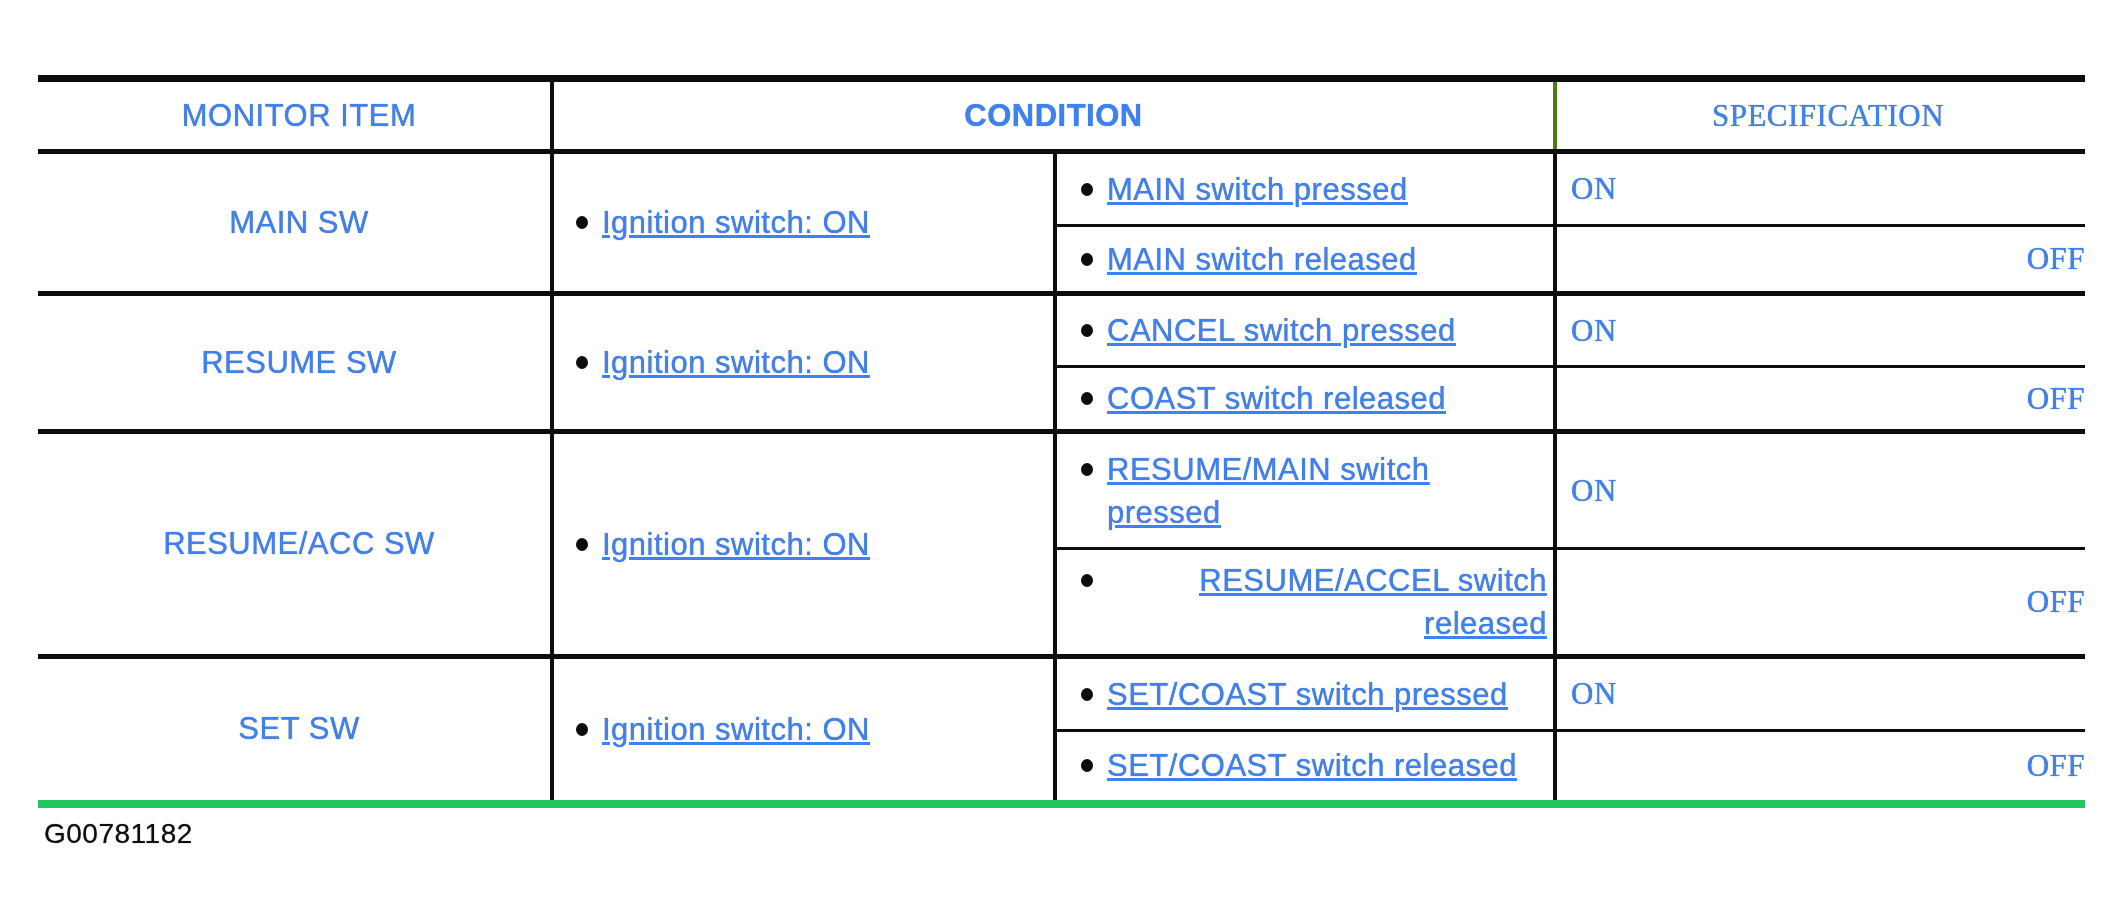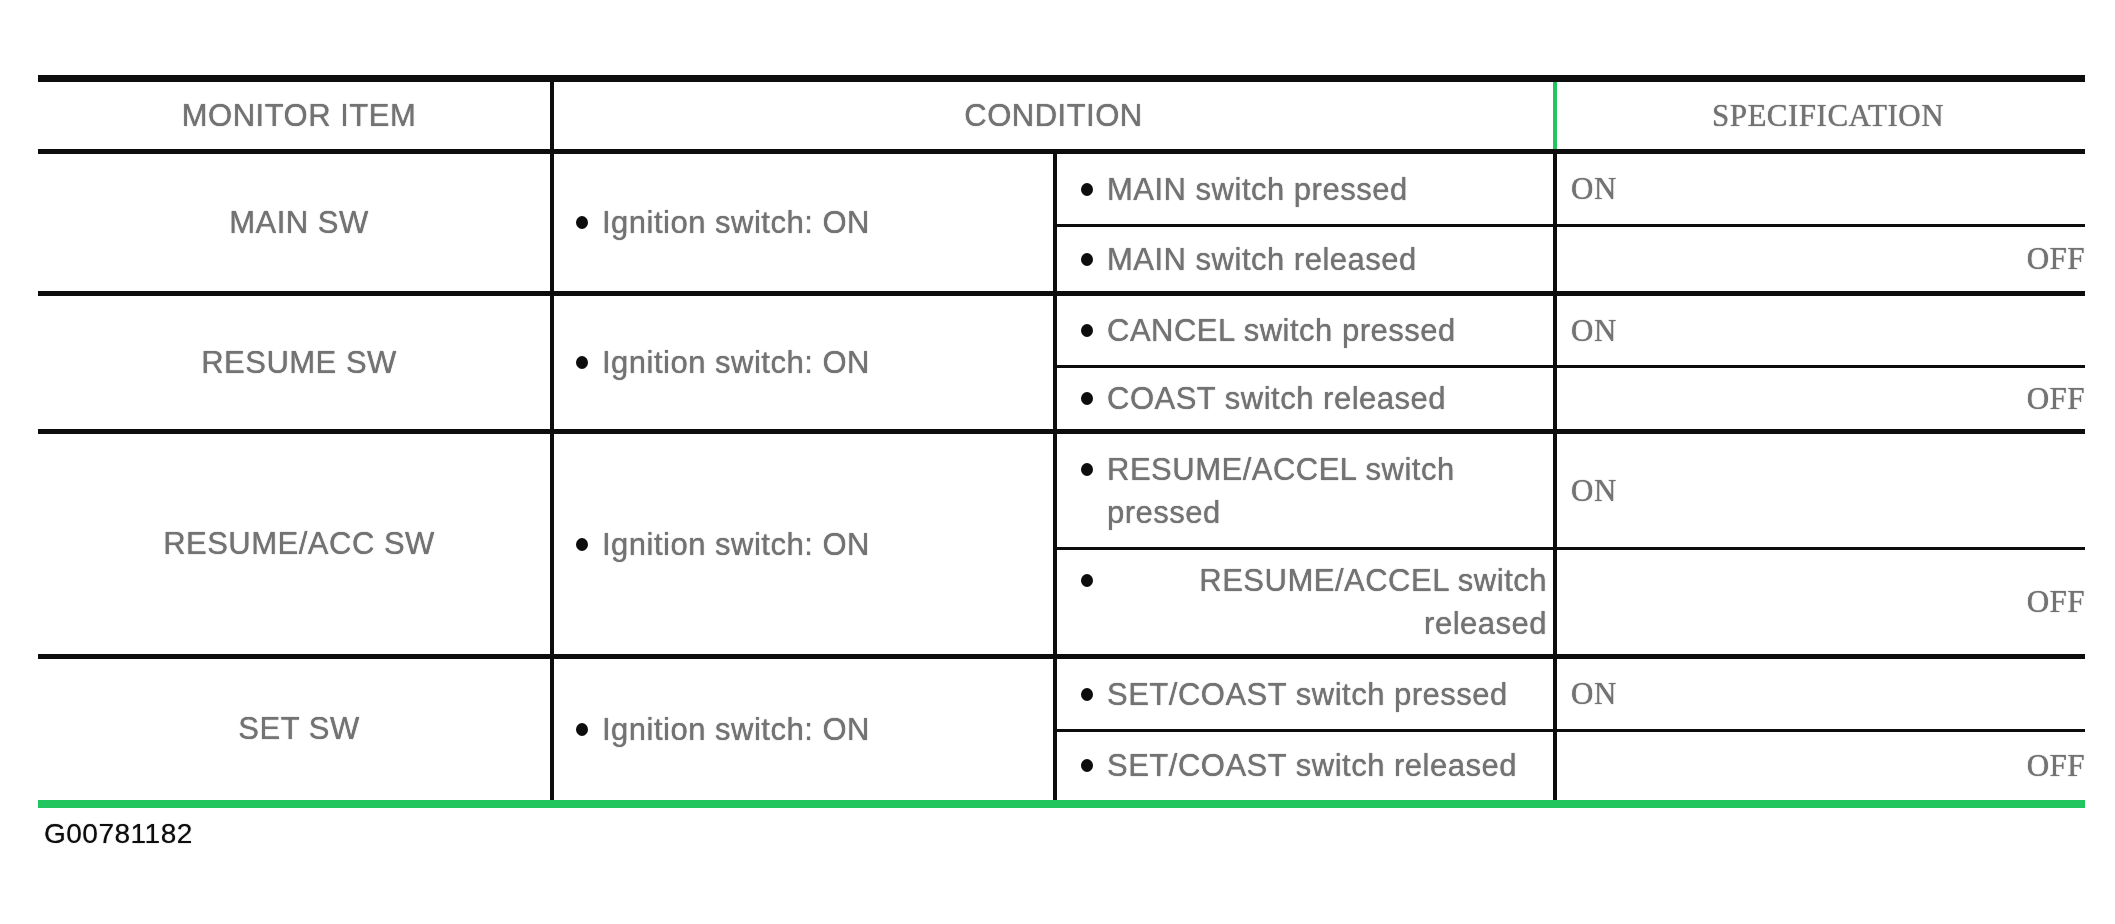--- a/index.html
+++ b/index.html
@@ -17,46 +17,46 @@
 
   table.spec-table {
     position: absolute;
     left: 38px;
     top: 75px;
     width: 2047px;
     border-collapse: collapse;
     table-layout: fixed;
     font-size: 31px;
     letter-spacing: 0.5px;
-    color: #737373;
+    color: #3b82f6;
     text-shadow: 0 0 1px rgba(0,0,0,0.65);
   }
 
   th, td {
     padding: 0;
     font-weight: normal;
     vertical-align: middle;
     overflow: hidden;
   }
 
   
   tr.r-head th { border-top: 7px solid #0d0d0d; border-bottom: 5px solid #0d0d0d; text-align: center; }
   tr.r-group td { border-top: 5px solid #0d0d0d; }
   tr.r-sub td   { border-top: 3px solid #0d0d0d; text-align: right; }
   td.b-thick    { border-bottom: 8px solid #22c55e; }
 
   
   .c-item      { border-right: 4px solid #0d0d0d; padding-left: 10px; text-align: center; }
   .c-cond      { border-right: 4px solid #0d0d0d; padding-left: 22px; }
-  .c-cond-head { border-right: 4px solid #22c55e; }
+  .c-cond-head { border-right: 4px solid #4d7c0f; font-weight: bold; }
   .c-sub       { border-right: 4px solid #0d0d0d; padding-left: 24px; }
   .c-spec      { padding-left: 14px; text-align: left; font-family: Liberation Serif, serif; }
 
   
-  .bl { display: flex; align-items: flex-start; }
+  .bl { display: flex; align-items: flex-start; text-decoration: underline; }
   .bl .txt { line-height: 43px; display: block; padding-right: 6px; }
   .bullet {
     flex: 0 0 auto;
     width: 12px;
     height: 13px;
     border-radius: 50%;
     background: #0d0d0d;
     margin: 15px 14px 0 0;
   }
 
@@ -160,21 +160,21 @@
         </td>
         <td class="c-cond" rowspan="2">
           <div class="bl">
             <span class="bullet"></span>
             <span class="txt">Ignition switch: ON</span>
           </div>
         </td>
         <td class="c-sub">
           <div class="bl">
             <span class="bullet"></span>
-            <span class="txt">RESUME/ACCEL switch pressed</span>
+            <span class="txt">RESUME/MAIN switch pressed</span>
           </div>
         </td>
         <td class="c-spec">
           <span>ON</span>
         </td>
       </tr>
       <tr class="r-sub" style="height:108px">
         <td class="c-sub">
           <div class="bl">
             <span class="bullet"></span>

